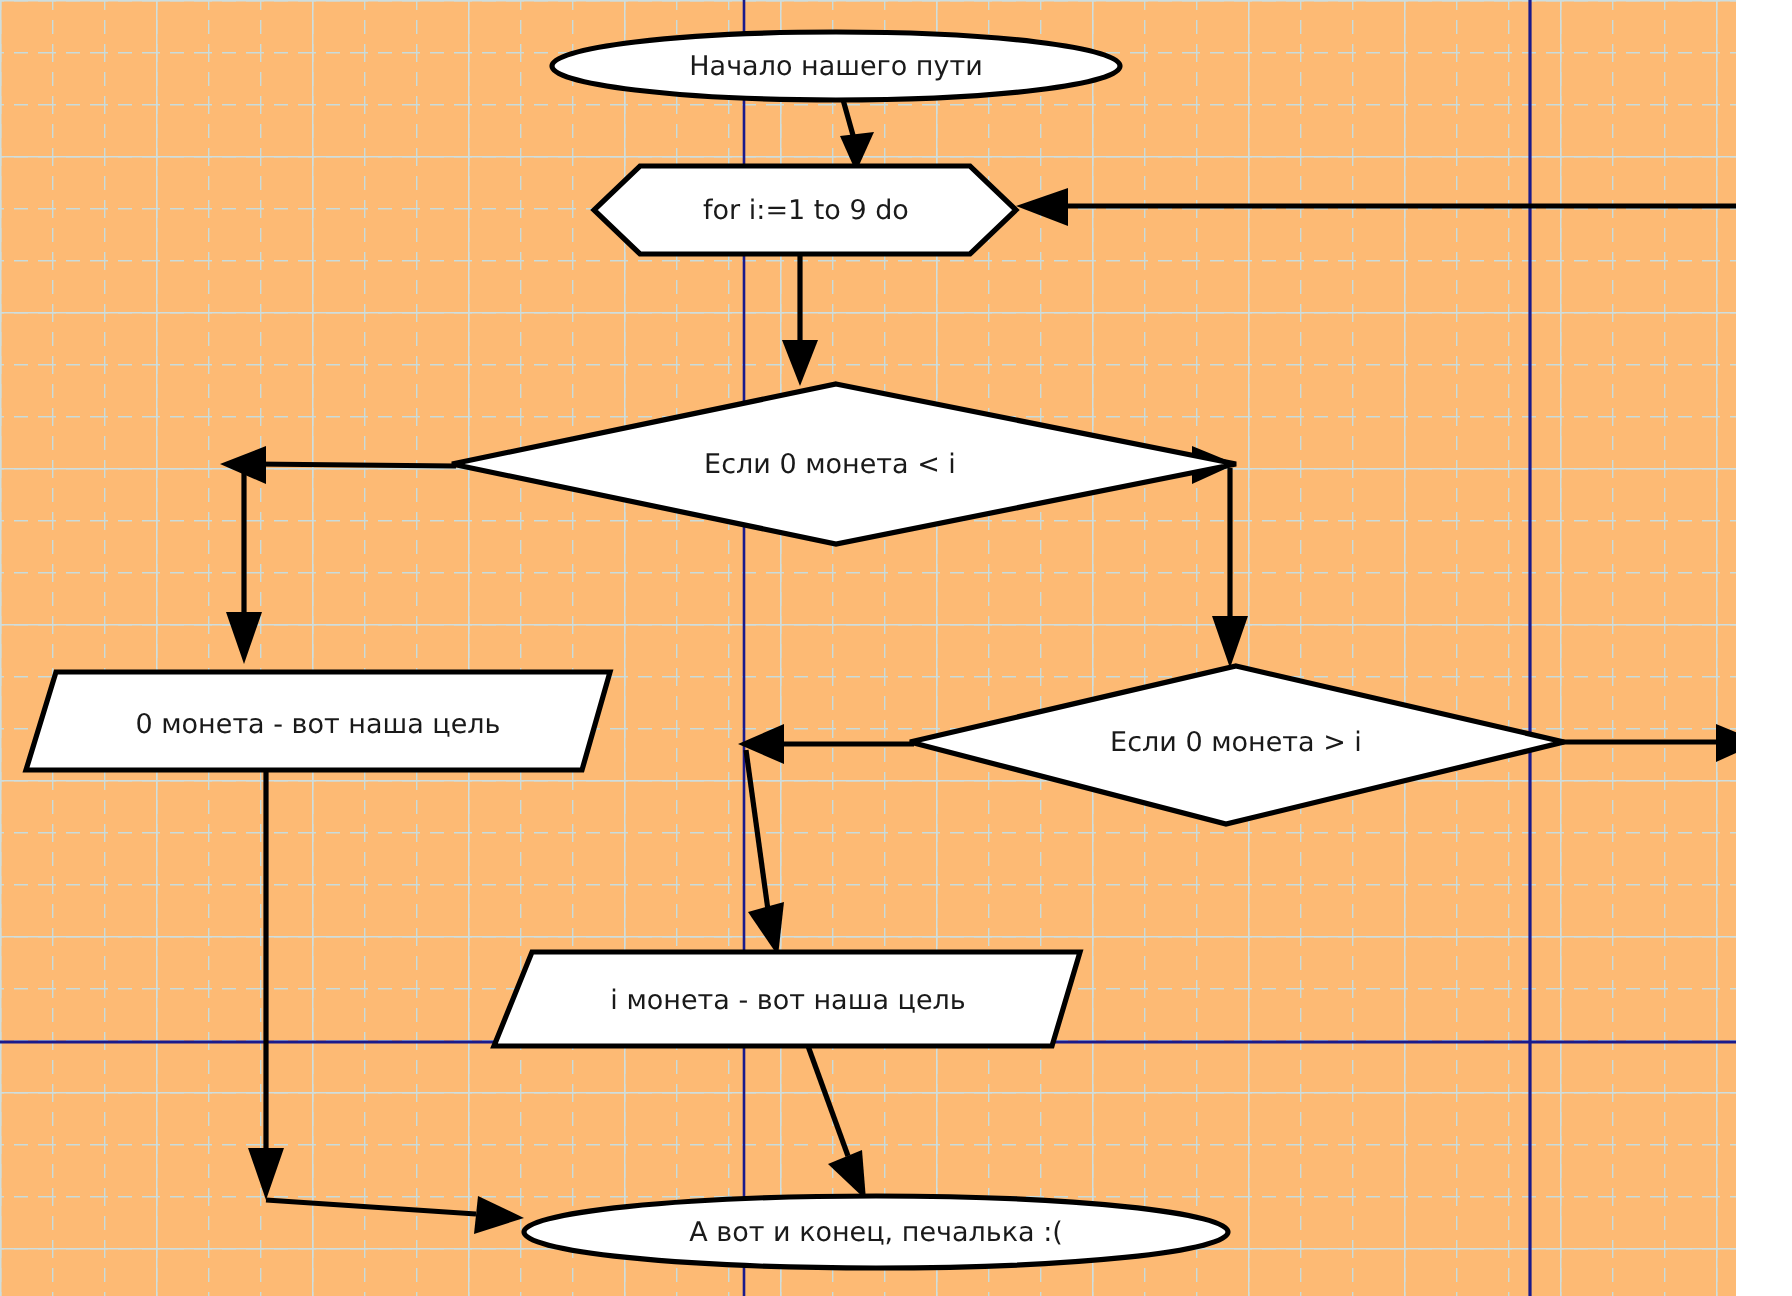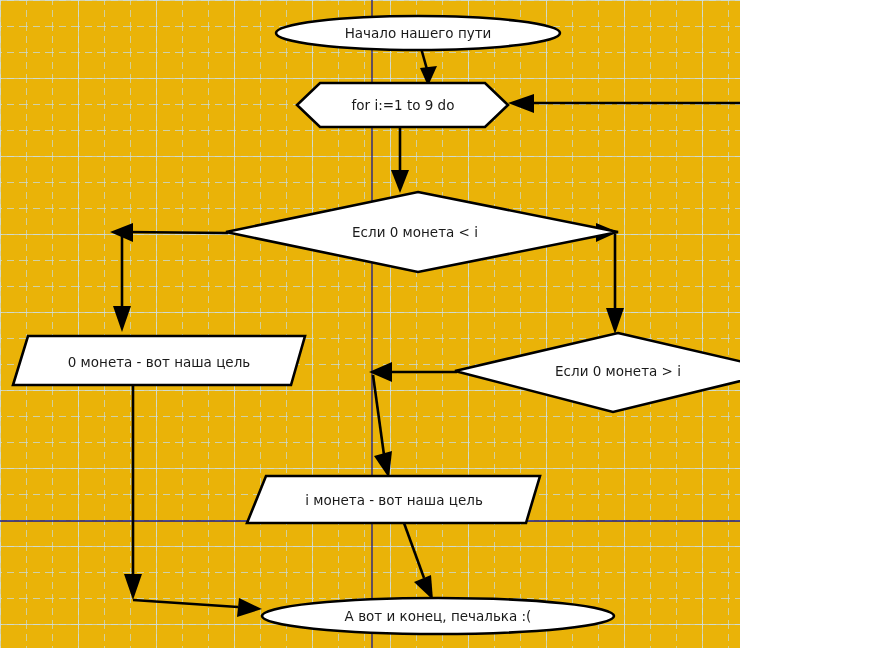--- a/index.html
+++ b/index.html
@@ -6,24 +6,24 @@
   html, body {
     margin: 0;
     padding: 0;
     background: #ffffff;
   }
   body {
     font-family: "DejaVu Sans", sans-serif;
   }
   #canvas {
     position: relative;
-    width: 740px;
+    width: 868px;
     height: 648px;
     overflow: hidden;
-    background-color: #eab308;
+    background-color: #fdba74;
   }
   
   #grid-minor, #grid-major, #grid-axes {
     position: absolute;
     left: 0; top: 0;
     width: 896px;
     height: 648px;
     pointer-events: none;
   }
   .node-label {

